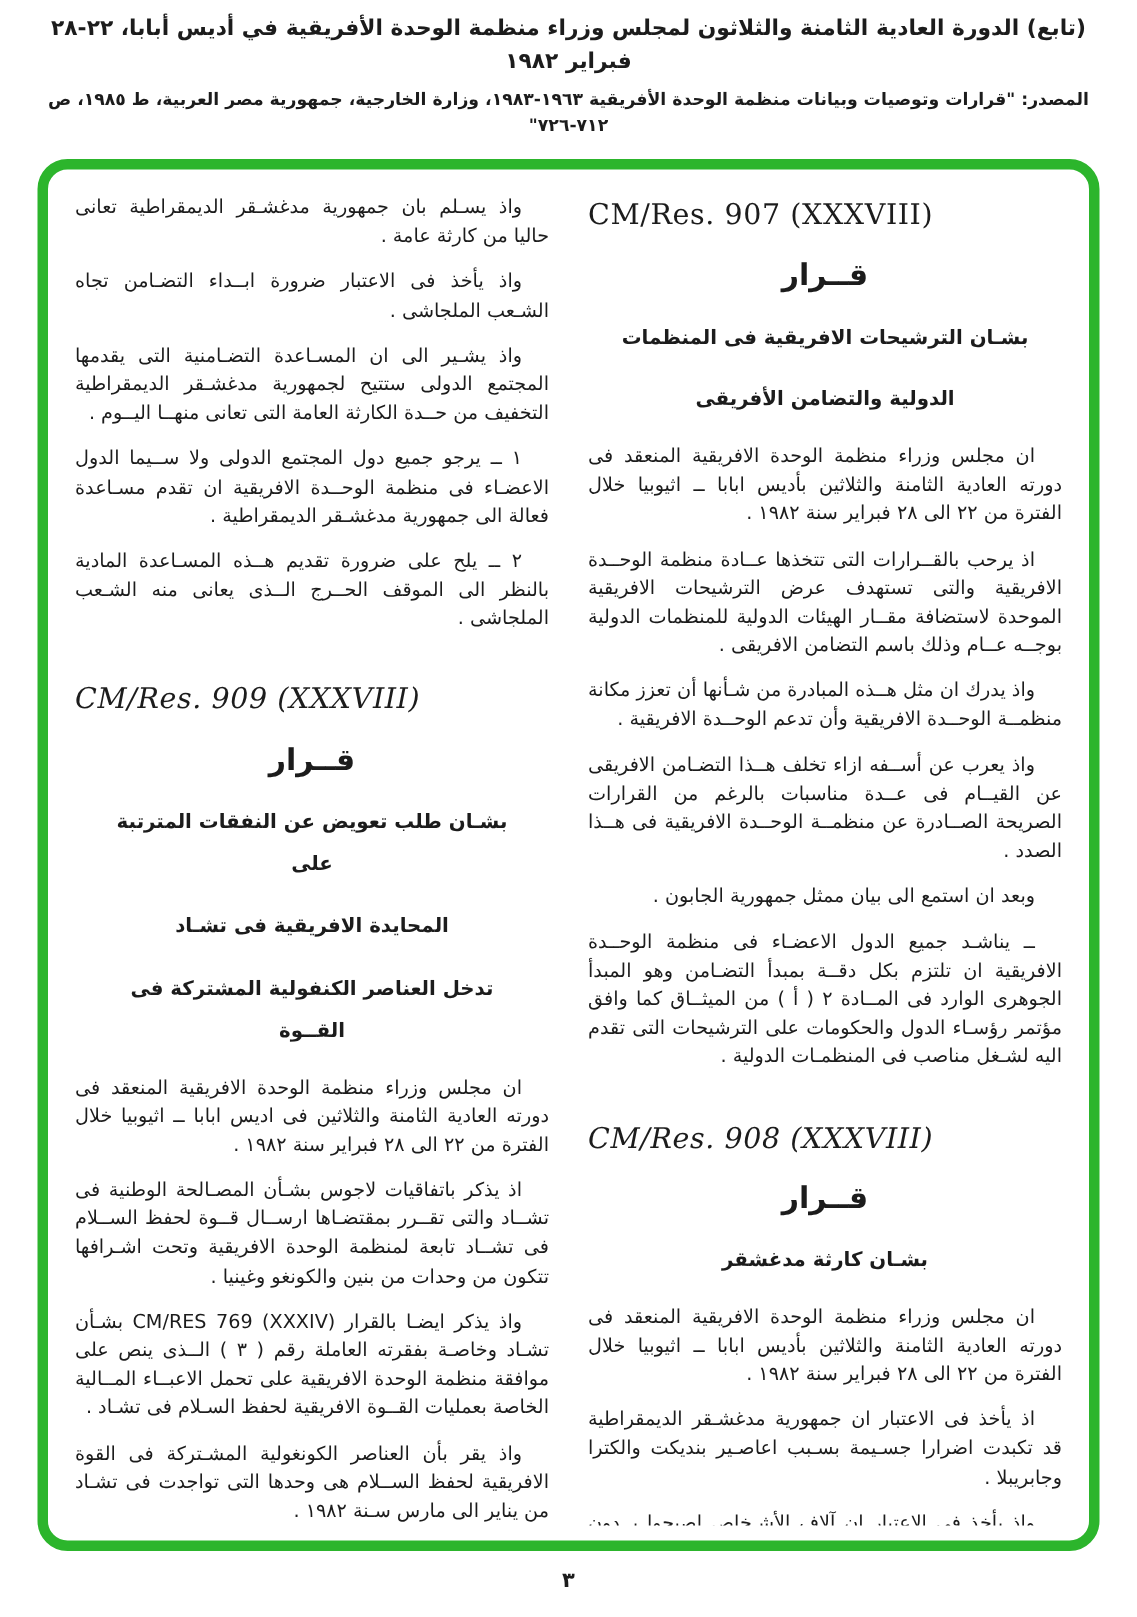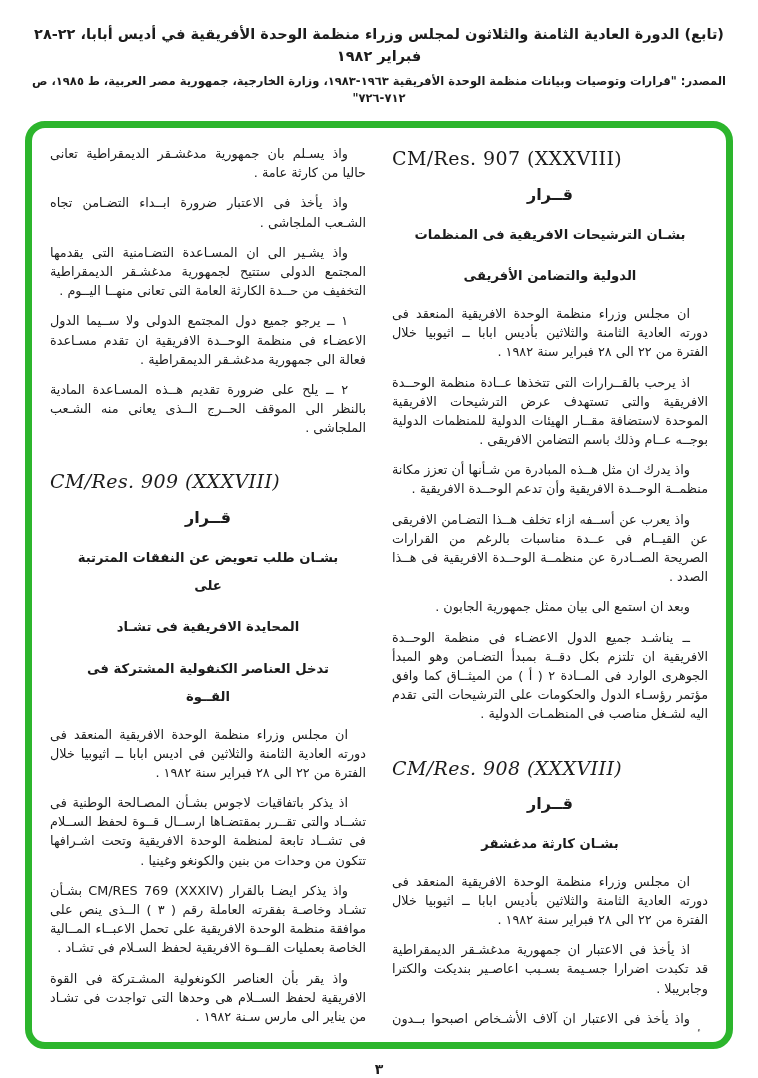--- a/index.html
+++ b/index.html
@@ -8,21 +8,21 @@
     width: 758px; height: 1078px;
     background: #ffffff;
     font-family: "DejaVu Sans", sans-serif;
     color: #1c1c1c;
     position: relative;
     overflow: hidden;
   }
   .page-header {
     direction: rtl;
     text-align: center;
-    padding: 24px 30px 0 30px;
+    padding: 9px 30px 0 30px;
   }
   .header-line1 {
     font-weight: bold;
     font-size: 14.5px;
     line-height: 1.5;
   }
   .header-line2 {
     font-weight: bold;
     font-size: 11.5px;
     margin-top: 5px;
@@ -62,21 +62,21 @@
     font-family: "DejaVu Serif", serif;
     font-size: 19px;
     letter-spacing: 0.4px;
     margin: 0 0 10px 0;
     text-indent: 0;
   }
   .res-ref.gap-lg { margin-top: 30px; font-style: italic; }
   .decision-label {
     text-align: center;
     font-weight: bold;
-    font-size: 16px;
+    font-size: 20px;
     margin: 10px 0 12px 0;
   }
   .res-subtitle {
     text-align: center;
     font-weight: bold;
     font-size: 13.2px;
     line-height: 2.1;
     margin: 14px;
   }
   .subtitle-block { margin-bottom: 12px; }

